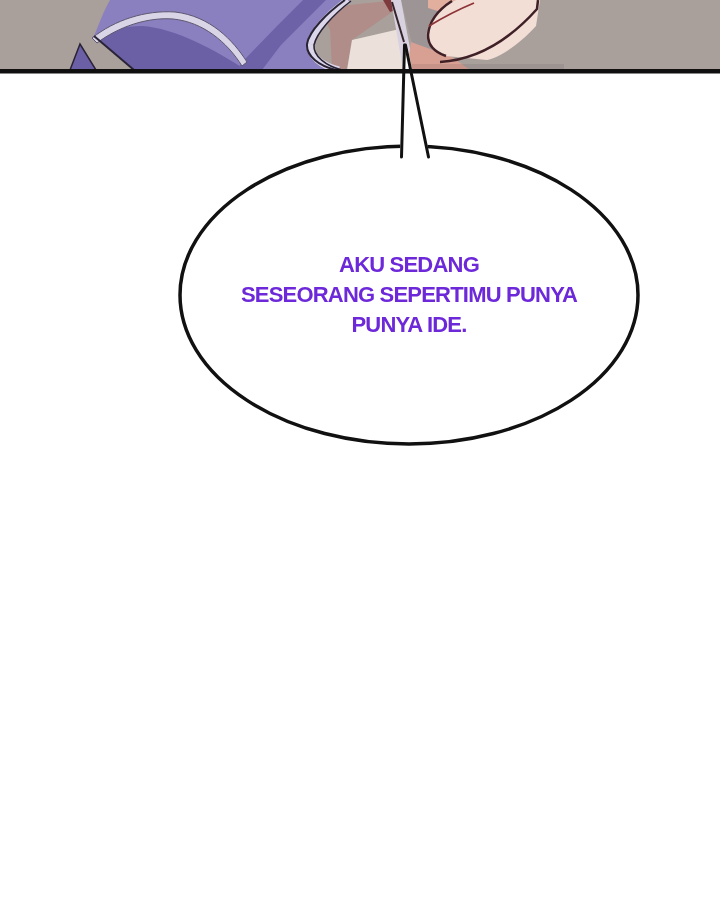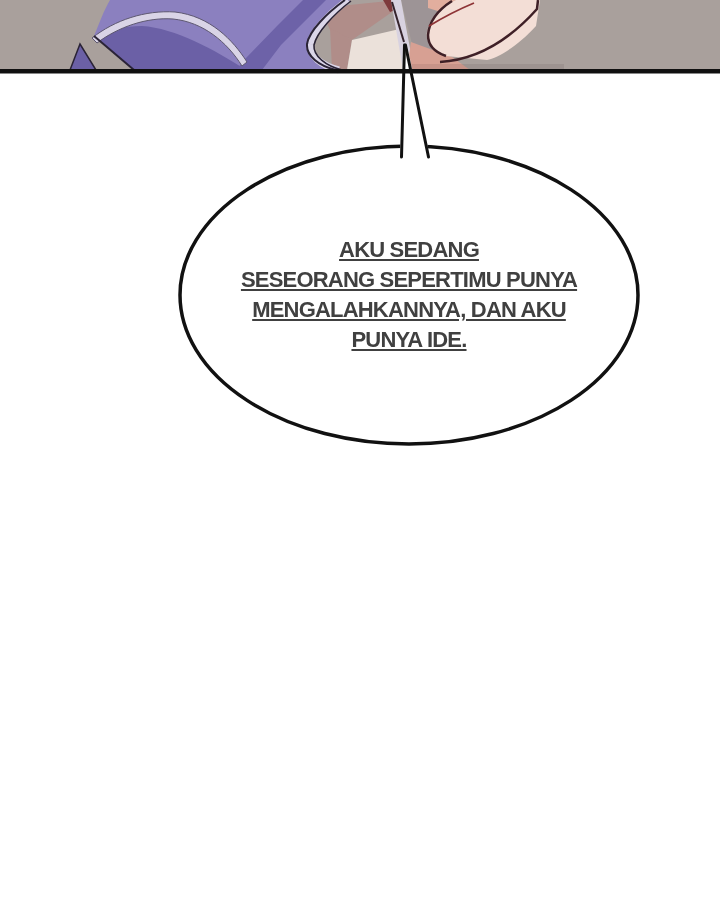--- a/index.html
+++ b/index.html
@@ -11,22 +11,21 @@
   }
   .comic-page{position:relative;width:720px;height:905px;}
   .panel-svg{position:absolute;top:0;left:0;display:block;}
   .bubble-text{
     position:absolute;
     top:220px;left:209px;width:400px;height:150px;
     display:flex;flex-direction:column;justify-content:center;
     text-align:center;
     font-weight:bold;
     font-size:22px;line-height:30px;letter-spacing:-0.8px;
-    color:#404040;
-    text-decoration:underline;
+    color:#6d28d9;
     -webkit-font-smoothing:antialiased;
   }
   .bubble-text div{white-space:nowrap;}
 </style>
 </head>
 <body style="background: rgb(255, 255, 255);">
 
 <div class="comic-page">
 
   <svg class="panel-svg" width="720" height="905" viewBox="0 0 720 905">
@@ -69,17 +68,16 @@
       <path d="M 401.5,157 L 404.5,45" fill="none" stroke-width="3" stroke-linecap="round" stroke="#111111"></path>
       <path d="M 405.5,45 L 428.5,157" fill="none" stroke-width="3" stroke-linecap="round" stroke="#111111"></path>
     </g>
 
     <rect x="0" y="69" width="720" height="4.5" fill="#101010"></rect>
   </svg>
 
   <div class="bubble-text">
     <div>AKU SEDANG</div>
     <div>SESEORANG SEPERTIMU PUNYA</div>
-    <div>MENGALAHKANNYA, DAN AKU</div>
     <div>PUNYA IDE.</div>
   </div>
 
 </div>
 
 </body></html>

